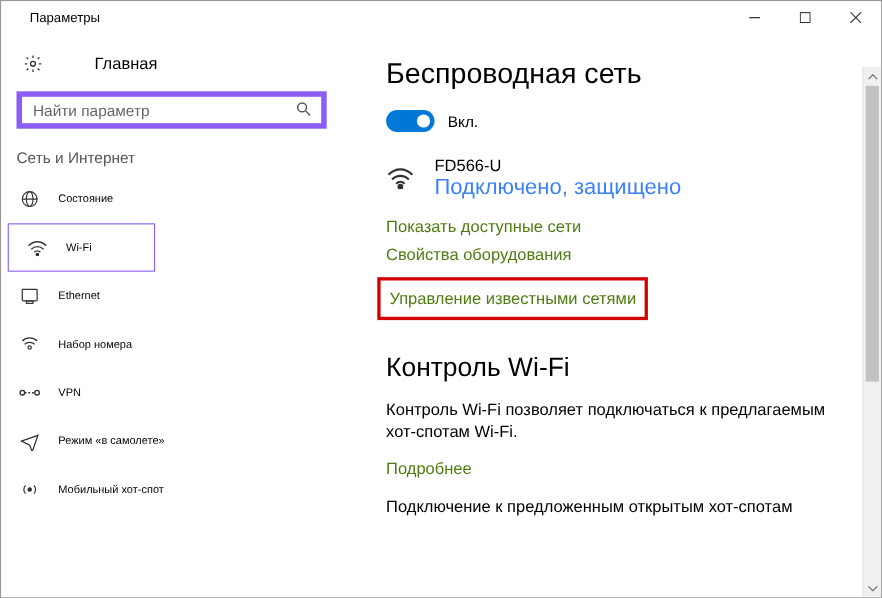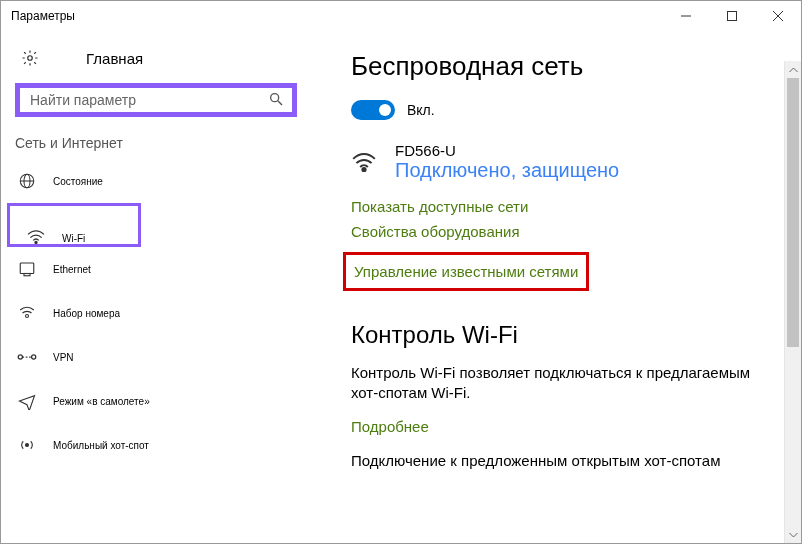--- a/index.html
+++ b/index.html
@@ -14,21 +14,21 @@
     overflow: hidden;
     position: relative;
     border: 1px solid #999;
   }
   
   .titlebar {
     height: 30px;
     display: flex;
     align-items: center;
     justify-content: space-between;
-    padding-left: 10px;
+    padding-left: 26px;
     font-size: 12px;
   }
   .win-controls { display: flex; }
   .win-btn {
     width: 46px; height: 30px;
     display: flex; align-items: center; justify-content: center;
     color: #333;
   }
   .win-btn svg { display: block; }
 
@@ -69,23 +69,22 @@
     padding: 0 14px;
   }
   .nav-item .icon {
     width: 24px; display:flex; align-items:center; justify-content:center;
     margin-right: 14px;
     color: #333;
   }
   .nav-item .label { font-size: 10px; }
 
   .highlight-red {
-    border: 3px solid #8b5cf6;
+    border: 1px solid #8b5cf6;
     margin: 0 170px 0 6px;
-    align-items: flex-end;
   }
 
   
   .main {
     flex: 1;
     padding: 12px 28px 0 40px;
     position: relative;
     overflow: hidden;
   }
   h1.page-title {

